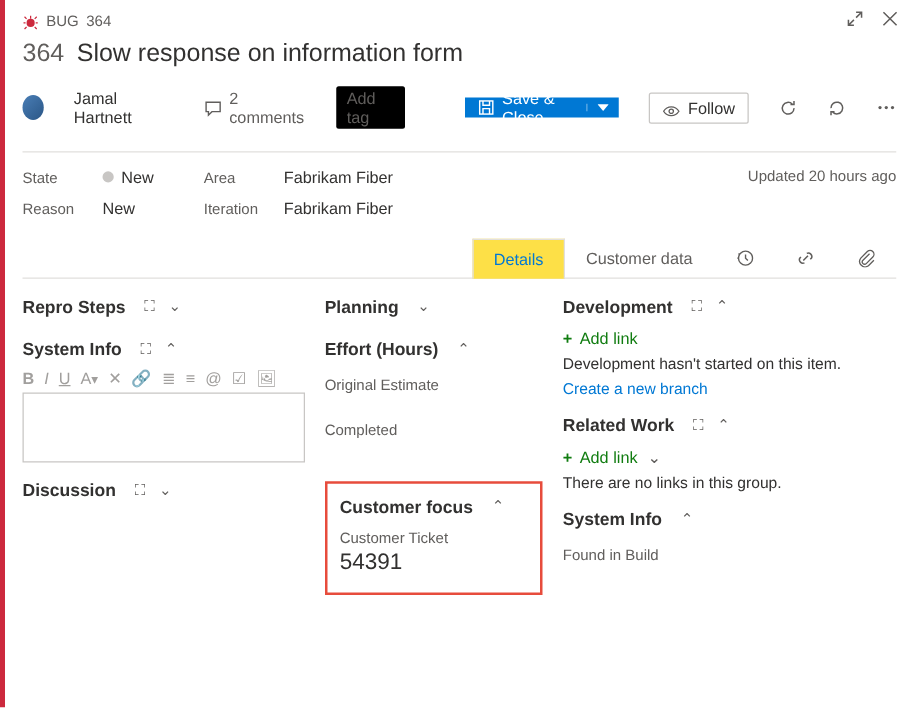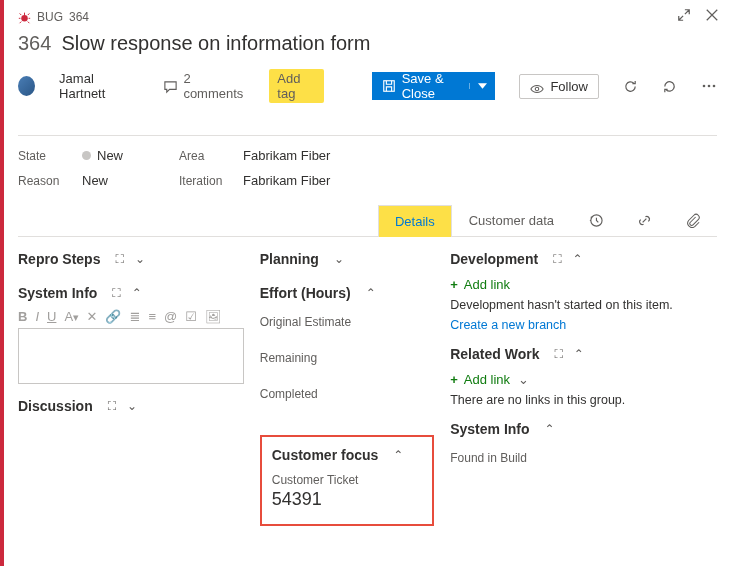--- a/index.html
+++ b/index.html
@@ -10,28 +10,28 @@
   .bug-icon { color: #cc293d; font-size: 12px; }
   .top-actions { position: absolute; right: 12px; top: 8px; display: flex; gap: 14px; color: #605e5c; }
   .top-actions span { cursor: pointer; }
   .title-row { display: flex; align-items: center; gap: 10px; margin-top: 8px; }
   .title-id { font-size: 20px; font-weight: 400; color: #605e5c; }
   .title-text { font-size: 20px; font-weight: 400; }
   .meta-row { display: flex; align-items: center; margin-top: 14px; gap: 24px; }
   .avatar { width: 20px; height: 20px; border-radius: 50%; background: linear-gradient(135deg,#4a7eb6,#2a5686); display: inline-block; }
   .assignee { font-size: 13px; }
   .comments { display: flex; align-items: center; gap: 5px; color: #605e5c; margin-left: 8px; font-size: 13px; }
-  .addtag { color: #605e5c; background: #fde047; padding: 2px 8px; border-radius: 2px; font-size: 13px; margin-left: 2px; }
+  .addtag { color: #605e5c; background: #000000; padding: 2px 8px; border-radius: 2px; font-size: 13px; margin-left: 2px; }
   .spacer { flex: 1; }
-  .save-btn { display: flex; align-items: center; background: #0078d4; color: #fff; border: none; font-size: 13px; height: 28px; }
+  .save-btn { display: flex; align-items: center; background: #0078d4; color: #fff; border: none; font-size: 13px; height: 16px; }
   .save-btn .main { display: flex; align-items: center; gap: 6px; padding: 0 10px; cursor: pointer; }
   .save-btn .drop { border-left: 1px solid rgba(255,255,255,0.4); padding: 0 8px; cursor: pointer; }
   .follow { display: flex; align-items: flex-end; gap: 6px; border: 1px solid #c8c6c4; padding: 4px 10px; border-radius: 2px; color: #323130; cursor: pointer; font-size: 13px; }
   .icon-btn { color: #605e5c; cursor: pointer; font-size: 15px; }
-  .fields-row { display: flex; border-top: 1px solid #e1dfdd; margin-top: 32px; padding-top: 12px; gap: 56px; position: relative; }
+  .fields-row { display: flex; border-top: 1px solid #e1dfdd; margin-top: 18px; padding-top: 12px; gap: 40px; position: relative; }
   .field-group { display: flex; flex-direction: column; gap: 10px; }
   .field { display: flex; align-items: center; gap: 18px; }
   .field-label { font-size: 12px; color: #605e5c; min-width: 46px; }
   .field-value { font-size: 13px; }
   .state-dot { width: 9px; height: 9px; border-radius: 50%; background: #c8c6c4; display: inline-block; margin-right: 6px; }
   .updated { position: absolute; right: 0; top: 12px; font-size: 12px; color: #605e5c; }
   .tabs { display: flex; justify-content: flex-end; border-bottom: 1px solid #e1dfdd; margin-top: 16px; }
   .tab { padding: 8px 16px; font-size: 13px; color: #605e5c; cursor: pointer; border: 1px solid transparent; border-bottom: none; display:flex; align-items:center; }
   .tab.active { color: #0078d4; border-color: #e1dfdd; background: #fde047; position: relative; top: 1px; }
   .body { display: flex; gap: 16px; margin-top: 14px; }
@@ -161,20 +161,21 @@
     <div class="field-group">
       <div class="field">
         <span class="field-label">Area</span>
         <span class="field-value">Fabrikam Fiber</span>
       </div>
       <div class="field">
         <span class="field-label">Iteration</span>
         <span class="field-value">Fabrikam Fiber</span>
       </div>
     </div>
+    <span class="updated">Updated 20 hours ago</span>
   </div>
 
   <div class="tabs">
     <div class="tab active">Details</div>
     <div class="tab">Customer data</div>
     <div class="tab">
       <svg width="15" height="15" viewBox="0 0 16 16" fill="none" stroke="#605e5c" stroke-width="1.2">
           <circle cx="9" cy="8" r="6"></circle>
           <path d="M9 5v3l2 2M2 8h1M3 4l1 1"></path>
         </svg>
@@ -246,21 +247,20 @@
         </div>
       </div>
       <div class="section">
         <div class="section-header">
           <span>Effort (Hours)</span>
           <span class="hdr-actions">
               <span>⌃</span>
             </span>
         </div>
         <div class="sub-label">Original Estimate</div>
-        <div class="sub-label" style="margin-top:22px">Remaining</div>
         <div class="sub-label" style="margin-top:22px">Completed</div>
       </div>
       <div class="highlight-box">
         <div class="section-header">
           <span>Customer focus</span>
           <span class="hdr-actions">
               <span>⌃</span>
             </span>
         </div>
         <div class="sub-label" style="margin-top:6px">Customer Ticket</div>

